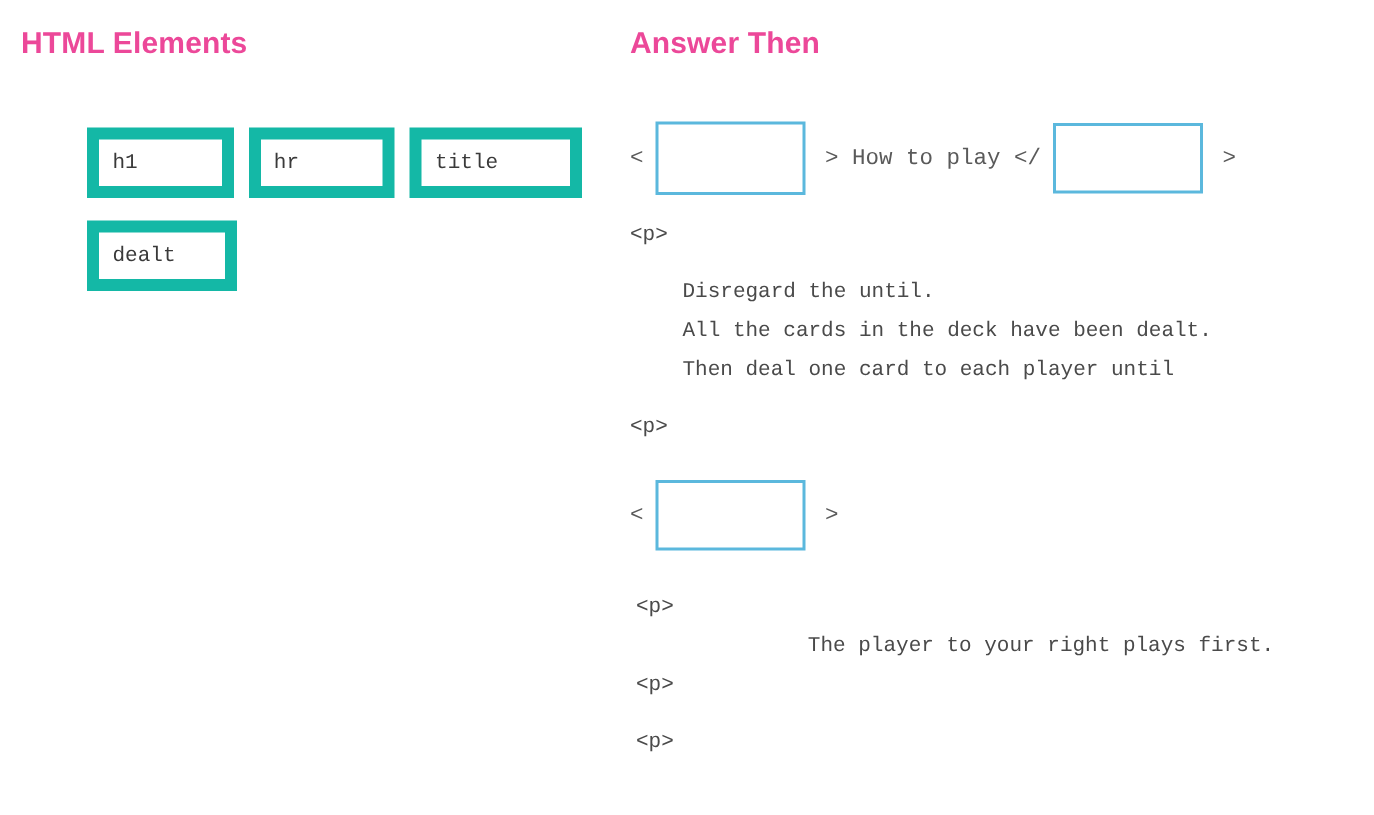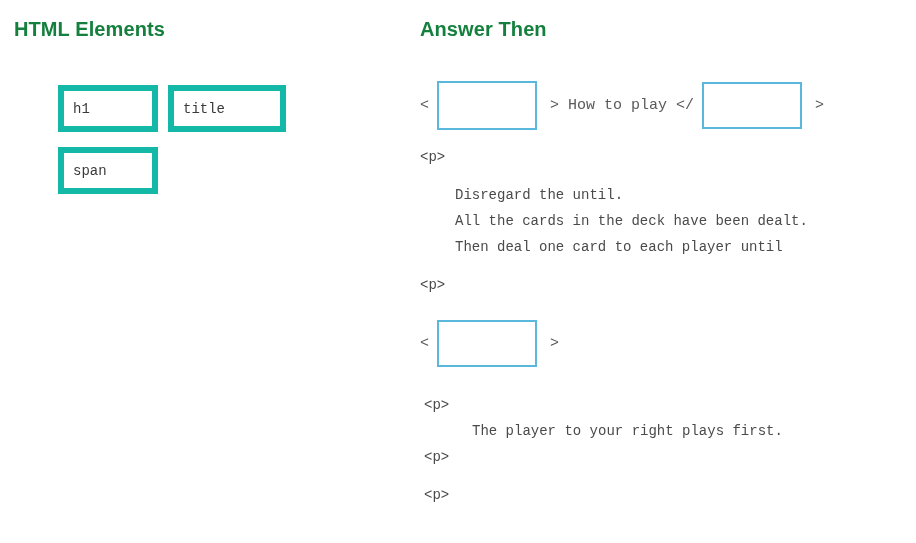--- a/index.html
+++ b/index.html
@@ -16,21 +16,21 @@
     color: #1a1a1a;
   }
 
   
   .panel-title {
     position: absolute;
     font-family: "Liberation Sans", sans-serif;
     font-weight: bold;
     font-size: 20px;
     line-height: 24px;
-    color: #15803d;
+    color: #ec4899;
     letter-spacing: 0.1px;
     white-space: pre;
   }
   #title-left  { left: 14px;  top: 17px; }
   #title-right { left: 420px; top: 17px; }
 
   
   .tile-grid {
     position: absolute;
     left: 58px;
@@ -40,21 +40,21 @@
   .tile-row {
     display: flex;
     flex-direction: row;
     gap: 10px;
     margin-bottom: 15px;
   }
   .tile {
     box-sizing: border-box;
     width: 100px;
     height: 47px;
-    border: 6px solid #14b8a6;
+    border: 8px solid #14b8a6;
     background: #ffffff;
     display: flex;
     align-items: center;
     padding-left: 9px;
     font-family: "Liberation Mono", "DejaVu Sans Mono", monospace;
     font-size: 14px;
     color: #3a3a3a;
     white-space: pre;
   }
   .tile.wide { width: 118px; }
@@ -97,43 +97,46 @@
     font-family: "Liberation Mono", "DejaVu Sans Mono", monospace;
     font-size: 14px;
     line-height: 26px;
     color: #4a4a4a;
     white-space: pre;
   }
 
   .ptag      { padding-left: 0px; }
   .ptag-in   { padding-left: 4px; }
   .indented  { padding-left: 35px; }
-  .indented2 { padding-left: 52px; }
+  .indented2 { padding-left: 52px; text-align: center; }
 
   .spacer-12 { height: 12px; }
   .spacer-18 { height: 18px; }
   .spacer-22 { height: 22px; }
 </style>
 </head>
 <body>
 
 <div class="panel-title" id="title-left">HTML Elements</div>
 
 <div class="tile-grid">
   <div class="tile-row">
     <div class="tile">
       <span>h1</span>
     </div>
+    <div class="tile">
+      <span>hr</span>
+    </div>
     <div class="tile wide">
       <span>title</span>
     </div>
   </div>
   <div class="tile-row">
     <div class="tile">
-      <span>span</span>
+      <span>dealt</span>
     </div>
   </div>
 </div>
 
 <div class="panel-title" id="title-right">Answer Then</div>
 
 <div class="answer-area">
 
   <div class="tag-line">
     <span class="bracket">&lt;</span>

